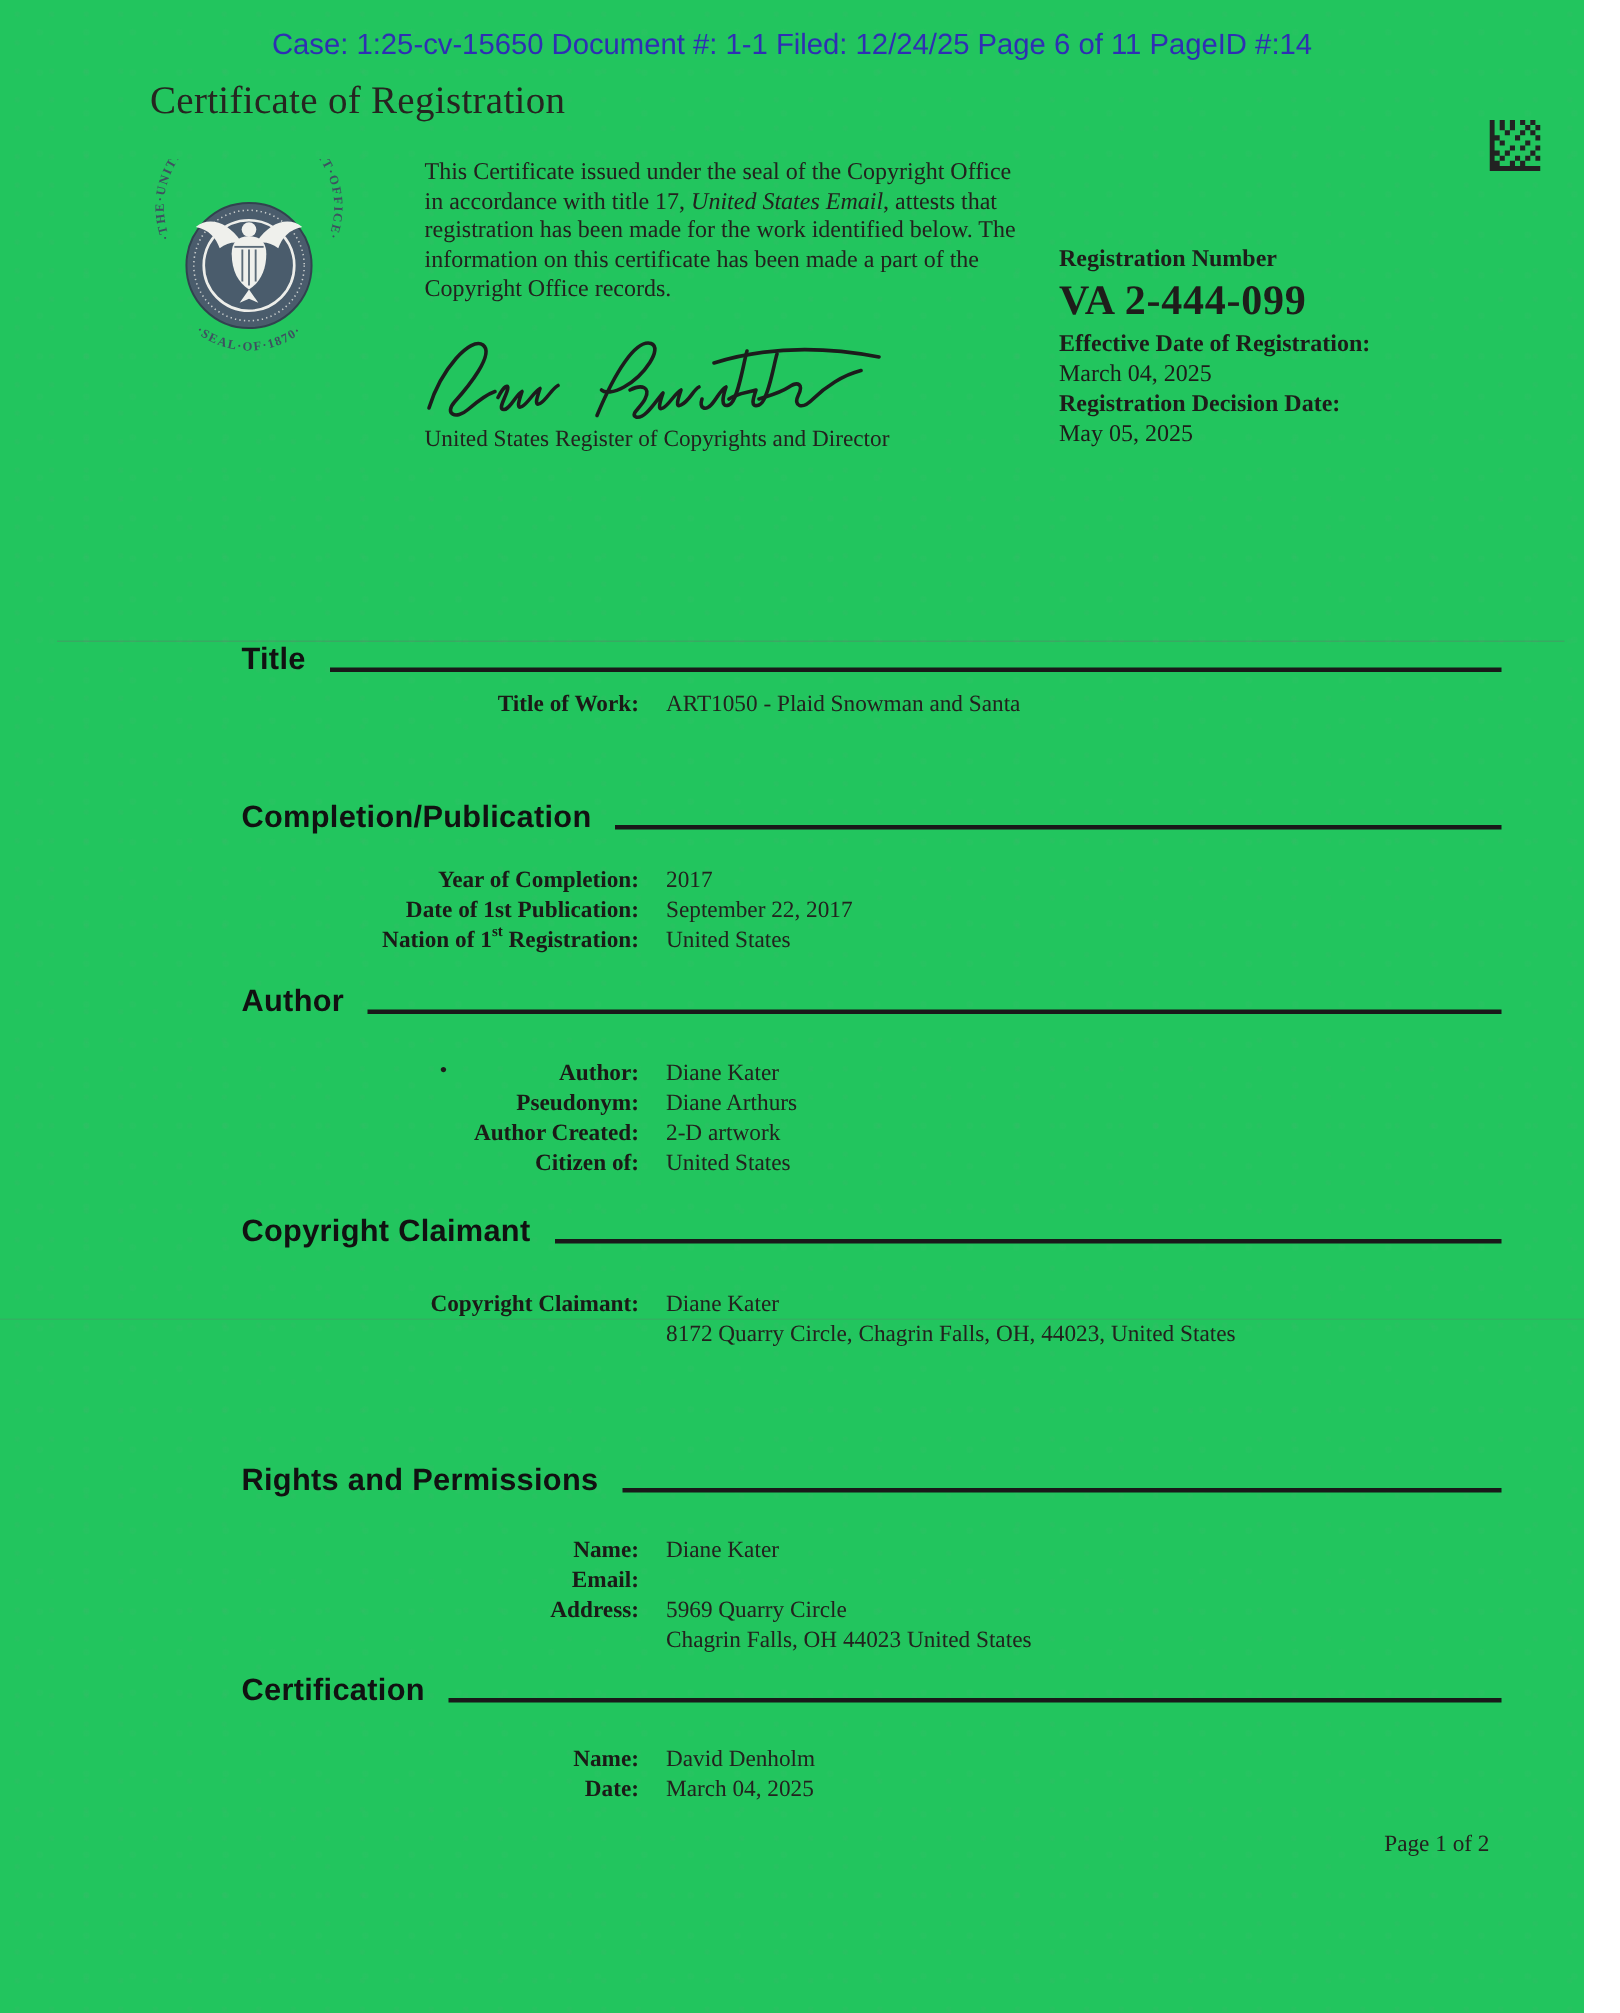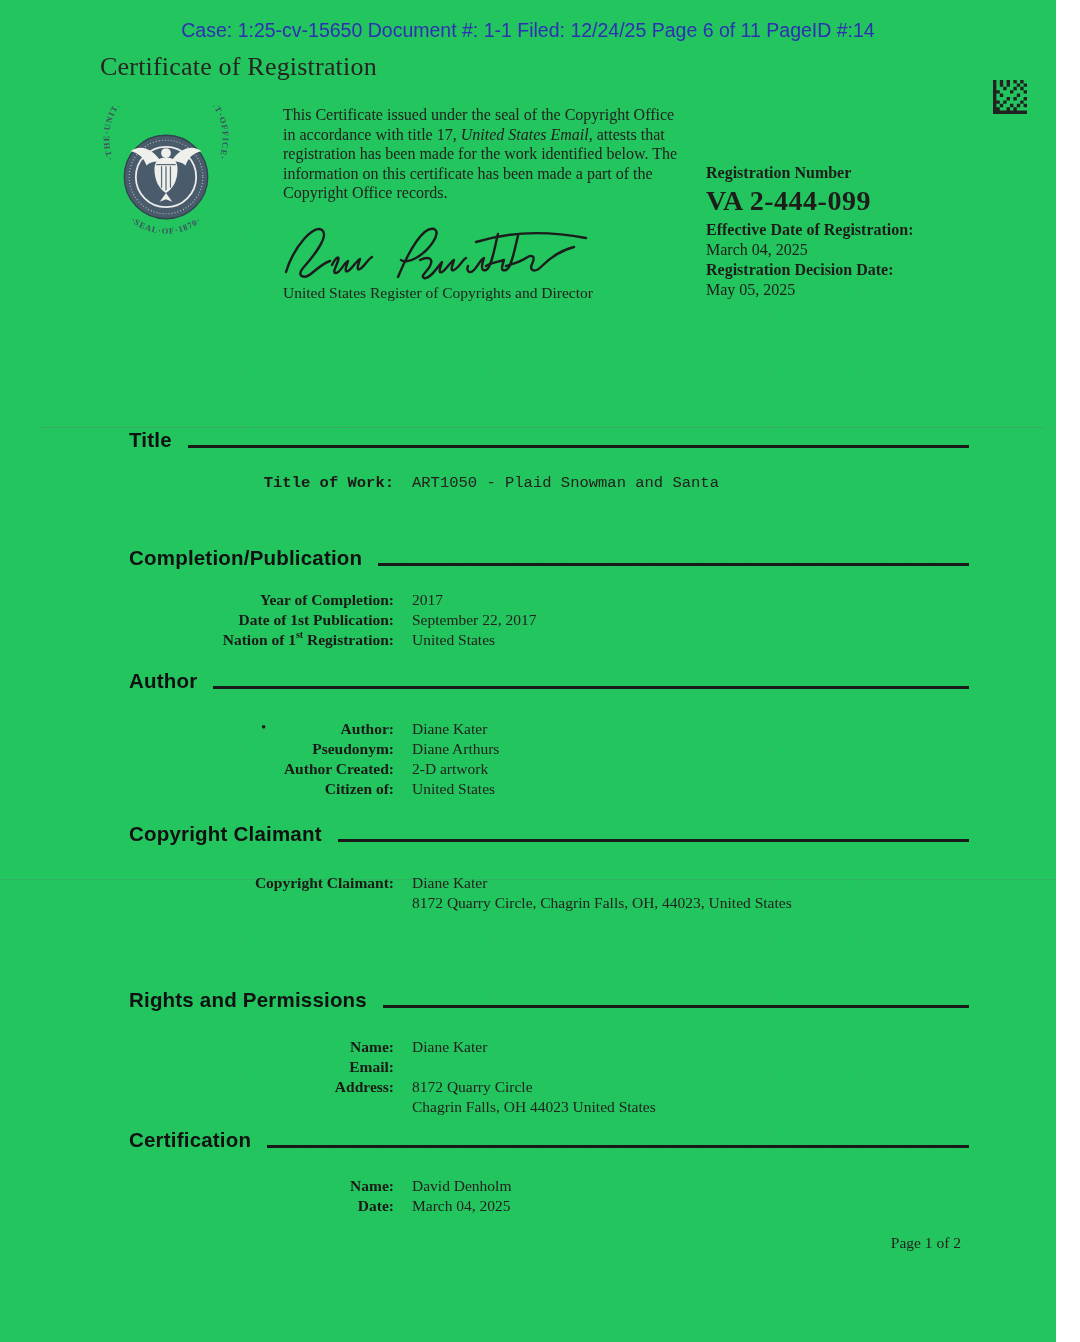--- a/index.html
+++ b/index.html
@@ -39,37 +39,37 @@
   .signature-block { position:absolute; top:220px; left:278px; }
   .register-title { position:absolute; top:284px; left:283px; font-size:15.5px; color:#23221e; }
   .reg-block { position:absolute; top:163px; left:706px; width:340px; }
   .reg-label  { font-weight:bold; font-size:16px; line-height:20px; }
   .reg-number { font-weight:bold; font-size:28px; line-height:33px; letter-spacing:0.5px; margin:1px 0 3px; }
   .reg-value  { font-size:16px; line-height:20px; }
 
   .artifact-line-1 { position:absolute; top:427px; left:38px;  width:1005px; height:1px; background:rgba(110,110,110,0.30); }
   .artifact-line-2 { position:absolute; top:879px; left:0;     width:1080px; height:1px; background:rgba(110,110,110,0.20); }
 
-  .sections { position:absolute; top:428px; left:129px; width:840px; }
+  .sections { position:absolute; top:428px; left:161px; width:840px; }
   .section-heading {
     display:flex; align-items:flex-end;
     font-family:"Liberation Sans", sans-serif; font-weight:bold;
     font-size:20.5px; line-height:24px; color:#111; letter-spacing:0.2px;
     white-space:nowrap;
   }
   .section-heading .rule { flex:1; height:3px; background:#191919; margin:0 0 4px 16px; }
 
   .rows { position:relative; }
   .row { display:grid; grid-template-columns:265px 1fr; column-gap:18px; font-size:15.5px; line-height:20px; }
   .row .label { text-align:right; font-weight:bold; color:#1b1a17; }
   .row .value { color:#23221e; }
   .row .label sup { font-size:10px; line-height:0; position:relative; top:-1px; }
   .bullet { position:absolute; left:132px; top:0; font-size:15px; }
 
-  #sec-title      .rows { margin-top:21px;font-family:Liberation Mono, monospace; }
+  #sec-title      .rows { margin-top:8px; }
   #sec-completion       { margin-top:53px; }
   #sec-completion .rows { margin-top:20px; }
   #sec-author           { margin-top:19px; }
   #sec-author     .rows { margin-top:26px; }
   #sec-claimant         { margin-top:23px; }
   #sec-claimant   .rows { margin-top:27px; }
   #sec-rights           { margin-top:75px; }
   #sec-rights     .rows { margin-top:25px; }
   #sec-cert             { margin-top:11px; }
   #sec-cert       .rows { margin-top:24px; }
@@ -240,21 +240,21 @@
         <div class="row">
           <div class="label">Name:</div>
           <div class="value">Diane Kater</div>
         </div>
         <div class="row">
           <div class="label">Email:</div>
         </div>
         <div class="row">
           <div class="label">Address:</div>
           <div class="value">
-            <div>8172 Quarry Circle</div>
+            <div>5969 Quarry Circle</div>
             <div>Chagrin Falls, OH 44023 United States</div>
           </div>
         </div>
       </div>
     </div>
 
     <div id="sec-cert">
       <div class="section-heading">
         <span>Certification</span>
         <span class="rule"></span>

